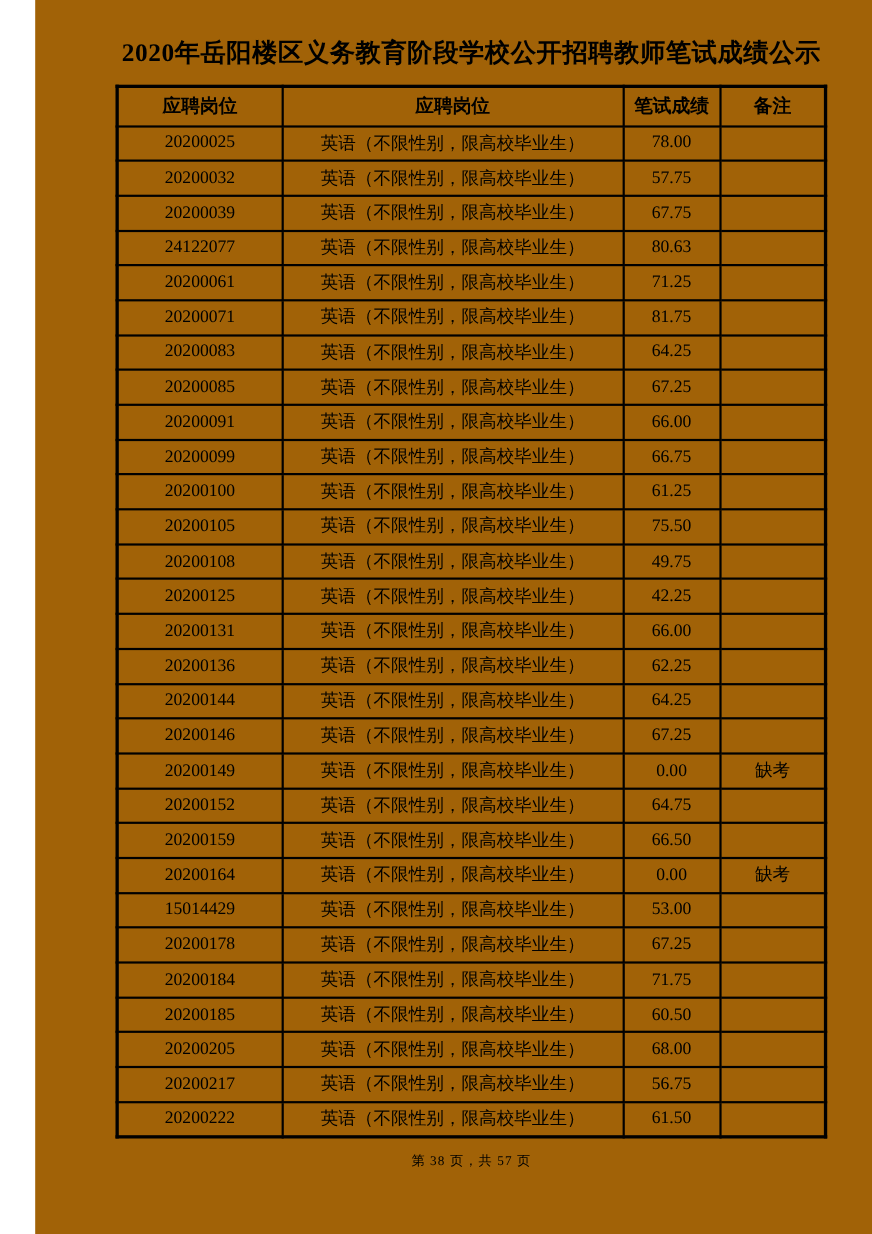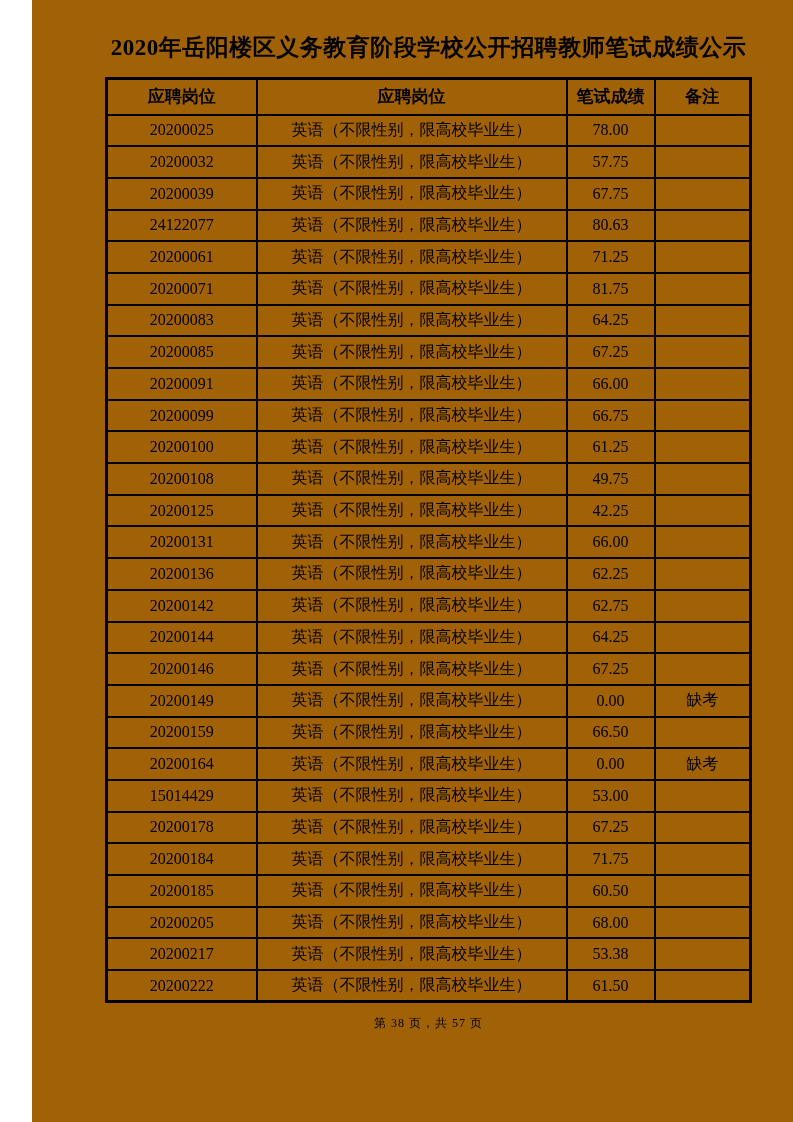--- a/index.html
+++ b/index.html
@@ -155,20 +155,26 @@
     <td class="cell-remark"></td>
   </tr>
 
   <tr>
     <td class="cell-id">20200100</td>
     <td class="cell-position">英语（不限性别，限高校毕业生）</td>
     <td class="cell-score">61.25</td>
     <td class="cell-remark"></td>
   </tr>
 
+  <tr>
+    <td class="cell-id">20200105</td>
+    <td class="cell-position">英语（不限性别，限高校毕业生）</td>
+    <td class="cell-score">75.50</td>
+    <td class="cell-remark"></td>
+  </tr>
 
   <tr>
     <td class="cell-id">20200108</td>
     <td class="cell-position">英语（不限性别，限高校毕业生）</td>
     <td class="cell-score">49.75</td>
     <td class="cell-remark"></td>
   </tr>
 
   <tr>
     <td class="cell-id">20200125</td>
@@ -184,26 +190,20 @@
     <td class="cell-remark"></td>
   </tr>
 
   <tr>
     <td class="cell-id">20200136</td>
     <td class="cell-position">英语（不限性别，限高校毕业生）</td>
     <td class="cell-score">62.25</td>
     <td class="cell-remark"></td>
   </tr>
 
-  <tr>
-    <td class="cell-id">20200142</td>
-    <td class="cell-position">英语（不限性别，限高校毕业生）</td>
-    <td class="cell-score">62.75</td>
-    <td class="cell-remark"></td>
-  </tr>
 
   <tr>
     <td class="cell-id">20200144</td>
     <td class="cell-position">英语（不限性别，限高校毕业生）</td>
     <td class="cell-score">64.25</td>
     <td class="cell-remark"></td>
   </tr>
 
   <tr>
     <td class="cell-id">20200146</td>
@@ -212,20 +212,26 @@
     <td class="cell-remark"></td>
   </tr>
 
   <tr>
     <td class="cell-id">20200149</td>
     <td class="cell-position">英语（不限性别，限高校毕业生）</td>
     <td class="cell-score">0.00</td>
     <td class="cell-remark">缺考</td>
   </tr>
 
+  <tr>
+    <td class="cell-id">20200152</td>
+    <td class="cell-position">英语（不限性别，限高校毕业生）</td>
+    <td class="cell-score">64.75</td>
+    <td class="cell-remark"></td>
+  </tr>
 
   <tr>
     <td class="cell-id">20200159</td>
     <td class="cell-position">英语（不限性别，限高校毕业生）</td>
     <td class="cell-score">66.50</td>
     <td class="cell-remark"></td>
   </tr>
 
   <tr>
     <td class="cell-id">20200164</td>
@@ -265,21 +271,21 @@
   <tr>
     <td class="cell-id">20200205</td>
     <td class="cell-position">英语（不限性别，限高校毕业生）</td>
     <td class="cell-score">68.00</td>
     <td class="cell-remark"></td>
   </tr>
 
   <tr>
     <td class="cell-id">20200217</td>
     <td class="cell-position">英语（不限性别，限高校毕业生）</td>
-    <td class="cell-score">53.38</td>
+    <td class="cell-score">56.75</td>
     <td class="cell-remark"></td>
   </tr>
 
   <tr>
     <td class="cell-id">20200222</td>
     <td class="cell-position">英语（不限性别，限高校毕业生）</td>
     <td class="cell-score">61.50</td>
     <td class="cell-remark"></td>
   </tr>
 </tbody>

